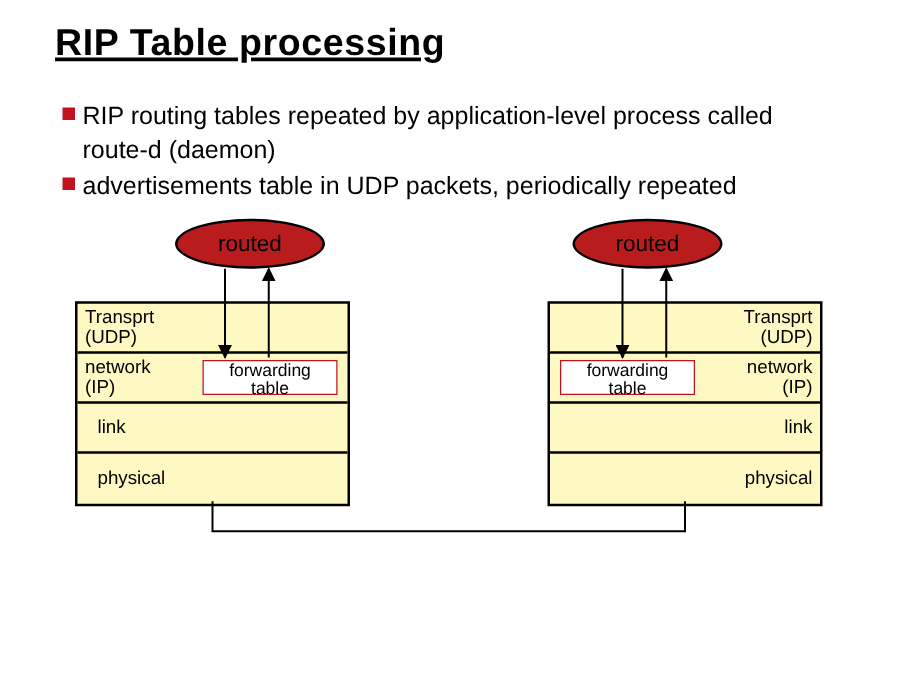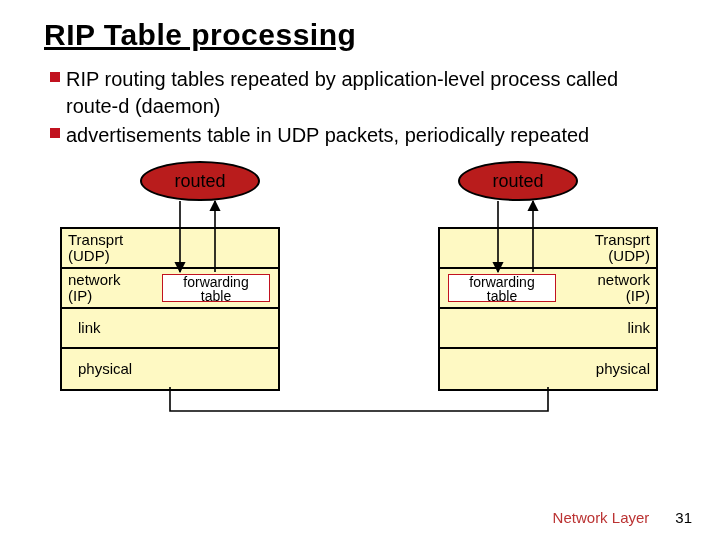--- a/index.html
+++ b/index.html
@@ -1,18 +1,18 @@
 <!DOCTYPE html>
 <html><head>
 <meta charset="utf-8">
 <style>
   * { box-sizing: border-box; margin: 0; padding: 0; }
   html, body { width: 720px; height: 540px; background: #fff; font-family: "Comic Sans MS", "Comic Sans", cursive, sans-serif; color: #000; }
   .slide { position: relative; width: 720px; height: 540px; padding: 18px 40px 0 44px; }
-  .title { font-size: 30px; font-weight: bold; text-decoration: underline; margin-bottom: 14px; letter-spacing: 0.5px; }
+  .title { font-size: 30px; font-weight: bold; text-decoration: underline; margin-bottom: 28px; letter-spacing: 0.5px; }
   .bullets { font-size: 20px; line-height: 1.35; max-width: 610px; }
   .bline { display: flex; align-items: flex-start; margin-bottom: 2px; }
   .bmark { width: 22px; flex: 0 0 22px; display: flex; justify-content: center; padding-top: 6px; }
   .bmark span { display: block; width: 10px; height: 10px; background: #c1121f; }
   .btxt b { font-weight: normal; text-align: center; }
 
   .diagram { position: relative; width: 640px; height: 270px; margin-left: -4px; margin-top: 10px; }
 
   .oval { position: absolute; width: 120px; height: 40px; border: 2px solid #000; border-radius: 50%/50%; background: #b91c1c; display: flex; align-items: center; justify-content: center; font-size: 18px; }
   .oval.left  { left: 100px; top: 2px; }
@@ -122,17 +122,13 @@
       <line x1="175" y1="113" x2="175" y2="42" stroke="#000" stroke-width="1.6" marker-end="url(#ah)"></line>
 
       <line x1="458" y1="42" x2="458" y2="113" stroke="#000" stroke-width="1.6" marker-end="url(#ah)"></line>
       <line x1="493" y1="113" x2="493" y2="42" stroke="#000" stroke-width="1.6" marker-end="url(#ah)"></line>
 
       <path d="M 130 228 L 130 252 L 508 252 L 508 228" fill="none" stroke="#000" stroke-width="1.6"></path>
     </svg>
 
   </div>
 
-  <div class="footer">
-    <span class="chap">Network Layer</span>
-    <span class="num">31</span>
-  </div>
 </div>
 
 </body></html>

